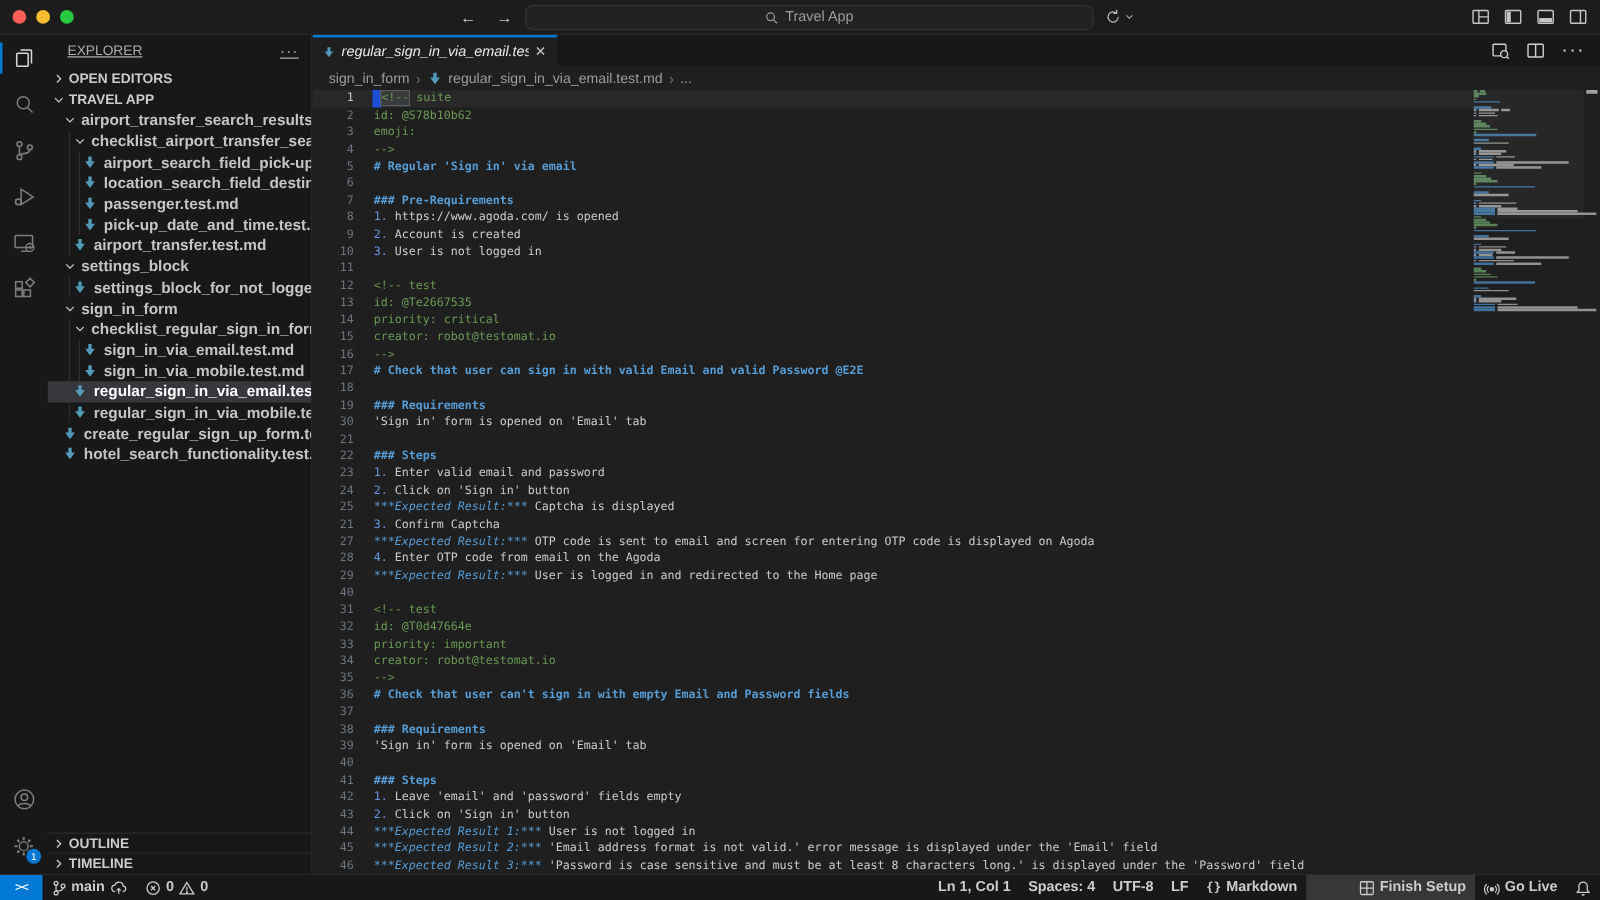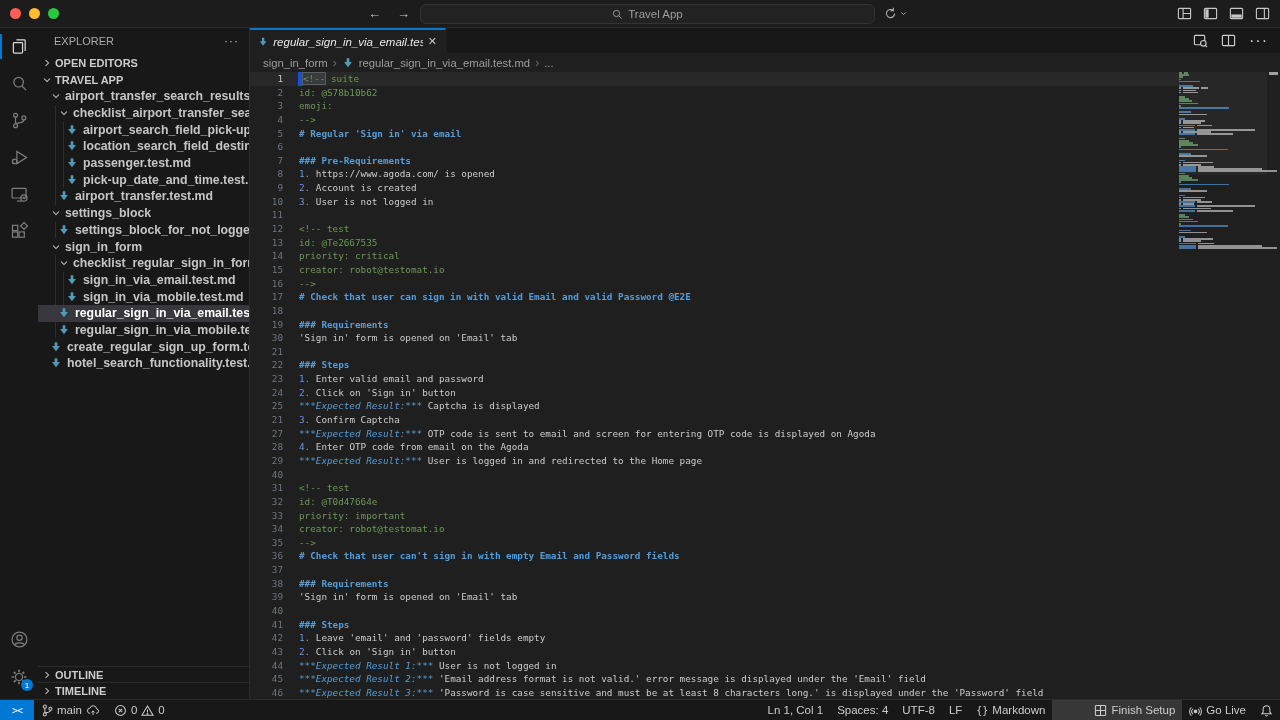--- a/index.html
+++ b/index.html
@@ -28,21 +28,21 @@
   .activitybar { width:38px; background:#181818; display:flex; flex-direction:column; align-items:center; }
   .ab-item { width:38px; height:37px; display:flex; align-items:center; justify-content:center; position:relative; }
   .ab-item.active::before { content:''; position:absolute; left:0; top:6px; bottom:6px; width:2px; background:#0078d4; }
   .ab-spacer { flex:1; }
   .badge { position:absolute; right:5px; bottom:4px; background:#0078d4; color:#fff;
     font-size:8px; width:12px; height:12px; border-radius:50%; display:flex; align-items:center; justify-content:center; }
 
   
   .sidebar { width:212px; background:#181818; border-right:1px solid #2b2b2b; display:flex; flex-direction:column; font-size:12.3px; color:#c5c5c5; }
   .sb-header { height:26px; display:flex; align-items:center; padding:0 10px 0 16px;
-    font-size:11px; color:#ababab; }
+    font-size:11px; color:#ababab;text-decoration:underline; }
   .sb-header .dots { margin-left:auto; color:#bbbbbb; letter-spacing:1px; font-size:12px; }
   .section-row { height:17px; display:flex; align-items:center; font-weight:bold;
     font-size:11px; color:#cccccc; padding-left:3px; gap:2px; flex:none; }
   .section-row.bordered { border-top:1px solid #2b2b2b; height:16px; }
   .tree { flex:1; overflow:hidden; }
   .tree-row { height:16.7px; display:flex; align-items:center; white-space:nowrap; overflow:hidden; }
   .tree-row.selected { background:#37373d; color:#ffffff; }
   .tree-label { margin-left:3px;font-weight:bold; }
   .fi { margin-right:2px; flex:none; }
   .tw { flex:none; }
@@ -62,41 +62,41 @@
     font-size:11.3px; color:#9d9d9d; }
   .bc-sep { color:#6e6e6e; font-size:12px; }
 
   .code { position:absolute; top:44px; left:0; right:100px; bottom:0;
     font-family:"DejaVu Sans Mono","Liberation Mono",monospace; font-size:9.3px; }
   .code-line { display:flex; height:13.65px; line-height:13.65px; white-space:pre; }
   .code-line.current { background:rgba(255,255,255,0.045); }
   .ln { width:33px; text-align:right; color:#6e7681; flex:none; }
   .lc { margin-left:16px; }
   .current .ln { color:#c6c6c6; }
-  .current .lc { border-left:5px solid #1d4ed8; margin-left:15px; }
+  .current .lc { border-left:7px solid #1d4ed8; margin-left:15px; }
   .c-comment{color:#6a9955} .c-heading{color:#569cd6;font-weight:bold}
   .c-listnum{color:#6796e6} .c-text{color:#cccccc}
   .c-link{color:#cecece;}
   .c-emph{color:#569cd6;font-style:italic}
   .tok-box{background:rgba(90,93,94,.35);outline:1px solid #5a5d5e}
 
   
   .minimap { position:absolute; top:44px; right:13px; width:88px; }
   .mm-slider { position:absolute; top:0; left:0; right:0; height:103px; background:rgba(255,255,255,0.04); }
   .mm-line { height:1.7px; margin-bottom:0.5px; display:flex; gap:2px; }
   .mm-seg { height:100%; flex:none; }
   .overview-ruler { position:absolute; top:44px; bottom:0; right:0; width:13px; }
   .cursor-mark { position:absolute; top:0; right:2px; width:9px; height:3px; background:#a0a0a0; }
 
   
   .statusbar { height:21px; background:#181818; border-top:1px solid #2b2b2b;
     display:flex; align-items:stretch; font-size:11.5px; color:#cccccc; }
   .remote { width:34px; background:#0078d4; color:#ffffff; display:flex; align-items:center; justify-content:center;
     font-family:"DejaVu Sans Mono",monospace; font-size:10px; letter-spacing:-1px; }
-  .sb-item { display:flex; align-items:center; gap:4px; padding:0 7px; }
+  .sb-item { display:flex; align-items:center; gap:4px; padding:0 7px;font-weight:bold; }
   .sb-left { display:flex; align-items:stretch; }
   .sb-right { margin-left:auto; display:flex; align-items:stretch; }
   .sb-item.highlight { background:#373737;padding-left:42px; }
   .mono-braces { font-family:"DejaVu Sans Mono",monospace; font-size:10px; }
 </style>
 </head>
 <body>
 
 <div class="titlebar">
   <div class="traffic">

